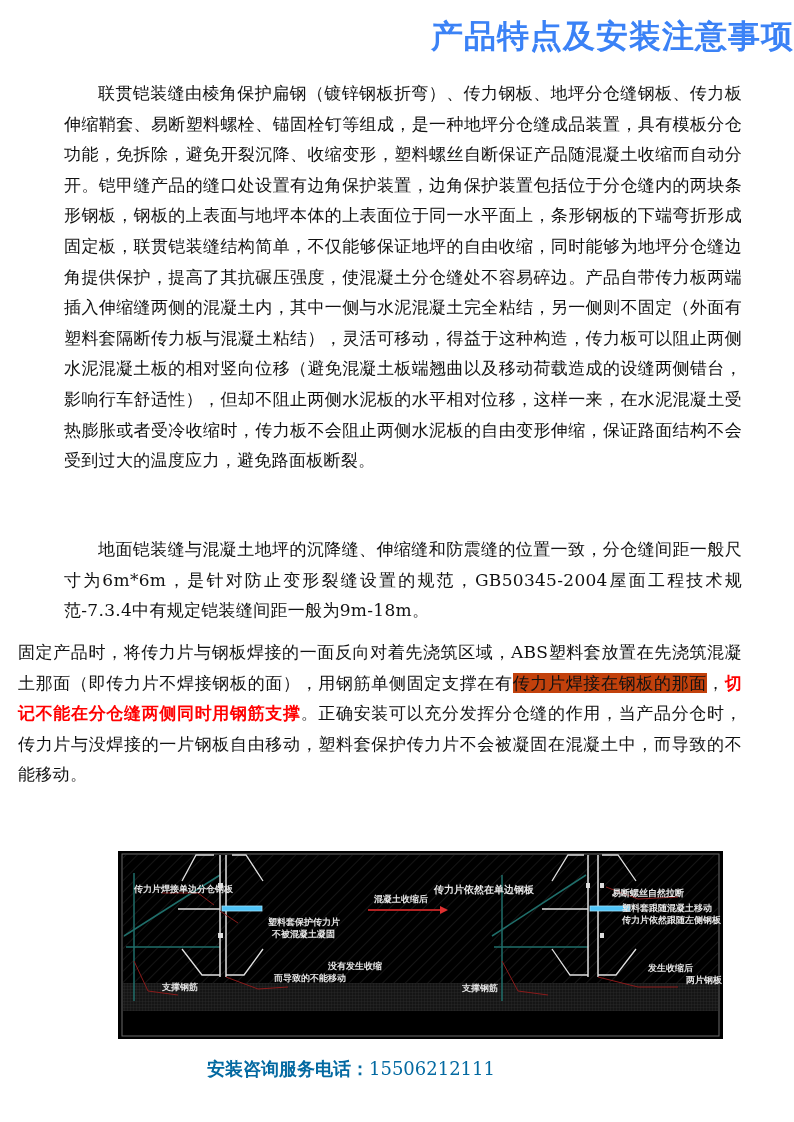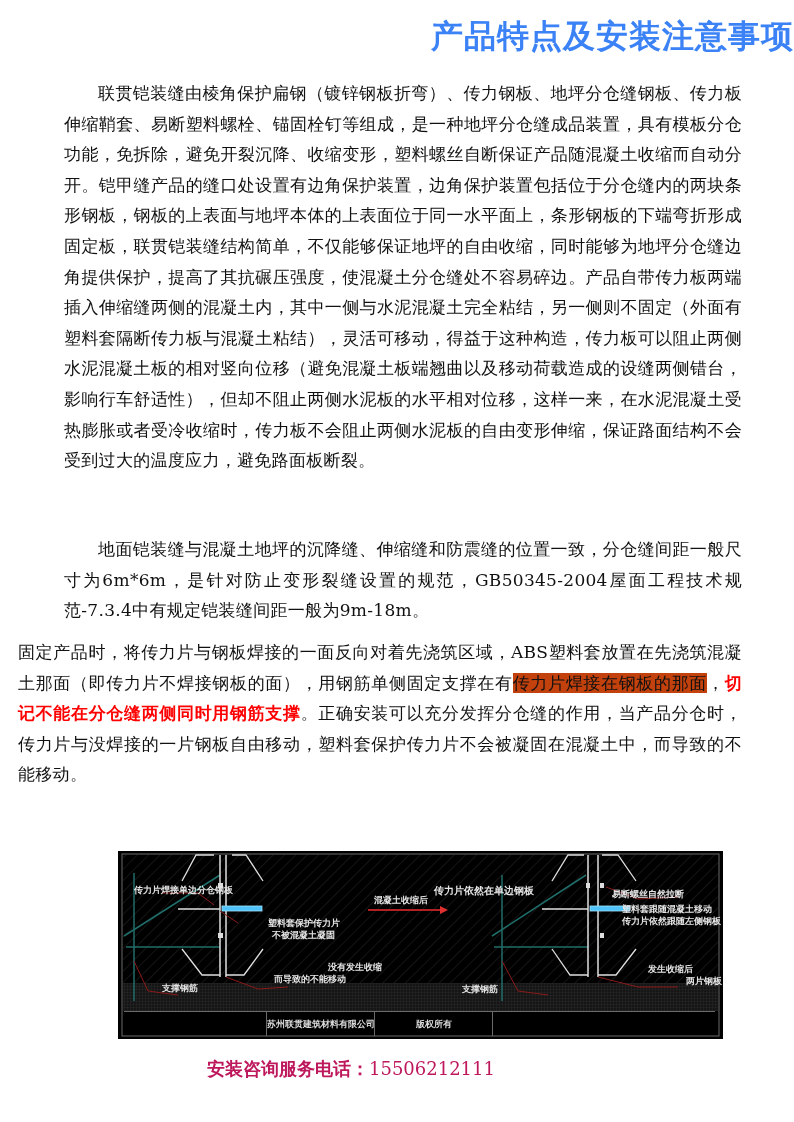--- a/index.html
+++ b/index.html
@@ -15,28 +15,28 @@
   .p1 { position: absolute; top: 78px; left: 18px; width: 724px; }
   .p2 { position: absolute; top: 534px; left: 18px; width: 724px; }
   .p3 { position: absolute; top: 637px; left: 18px; width: 724px; }
   .hl { background: #c2410c; }
   .warn { color: #ff0000; font-weight: bold; font-family: "DejaVu Sans", "Liberation Sans", sans-serif; }
 
   .diagram { position: absolute; left: 118px; top: 851px; width: 605px; height: 188px;
              background: #000; overflow: hidden; }
   .diagram svg { position: absolute; left: 0; top: 0; }
   .dlabel { position: absolute; color: #e6e6e6; font-size: 9px; line-height: 11px; white-space: nowrap;
-            font-family: Liberation Serif, serif; font-weight: bold; text-align: center; }
+            font-family: Liberation Mono, monospace; font-weight: bold; text-align: center; }
   .dfooter { position: absolute; left: 6px; top: 160px; width: 591px; height: 26px;
              border-top: 1px solid #6a6a6a; }
   .dcell { position: absolute; top: 0; height: 24px; border-left: 1px solid #6a6a6a;
            color: #dcdcdc; font-size: 9px; line-height: 24px; text-align: center; font-weight: bold; }
 
   .contact { position: absolute; top: 1056px; left: 207px; font-size: 18px; line-height: 26px;
-             font-family: "DejaVu Sans", "Liberation Sans", sans-serif; font-weight: bold; color: #be185d; }
+             font-family: "DejaVu Sans", "Liberation Sans", sans-serif; font-weight: bold; color: #0369a1; }
   .contact .num { font-family: "DejaVu Serif", serif; font-weight: normal; }
 </style>
 </head>
 <body>
 
 <div class="title">产品特点及安装注意事项</div>
 
 <div class="body-text p1">
   <p class="para indent">联贯铠装缝由棱角保护扁钢（镀锌钢板折弯）、传力钢板、地坪分仓缝钢板、传力板伸缩鞘套、易断塑料螺栓、锚固栓钉等组成，是一种地坪分仓缝成品装置，具有模板分仓功能，免拆除，避免开裂沉降、收缩变形，塑料螺丝自断保证产品随混凝土收缩而自动分开。铠甲缝产品的缝口处设置有边角保护装置，边角保护装置包括位于分仓缝内的两块条形钢板，钢板的上表面与地坪本体的上表面位于同一水平面上，条形钢板的下端弯折形成固定板，联贯铠装缝结构简单，不仅能够保证地坪的自由收缩，同时能够为地坪分仓缝边角提供保护，提高了其抗碾压强度，使混凝土分仓缝处不容易碎边。产品自带传力板两端插入伸缩缝两侧的混凝土内，其中一侧与水泥混凝土完全粘结，另一侧则不固定（外面有塑料套隔断传力板与混凝土粘结），灵活可移动，得益于这种构造，传力板可以阻止两侧水泥混凝土板的相对竖向位移（避免混凝土板端翘曲以及移动荷载造成的设缝两侧错台，影响行车舒适性），但却不阻止两侧水泥板的水平相对位移，这样一来，在水泥混凝土受热膨胀或者受冷收缩时，传力板不会阻止两侧水泥板的自由变形伸缩，保证路面结构不会受到过大的温度应力，避免路面板断裂。</p>
 </div>
@@ -121,23 +121,17 @@
   <div class="dlabel" style="left:256px; top:44px;">混凝土收缩后</div>
 
   <div class="dlabel" style="left:316px; top:34px; font-size:10px;">传力片依然在单边钢板</div>
   <div class="dlabel" style="left:494px; top:38px;">易断螺丝自然拉断</div>
   <div class="dlabel" style="left:504px; top:53px;">塑料套跟随混凝土移动</div>
   <div class="dlabel" style="left:504px; top:65px;">传力片依然跟随左侧钢板</div>
   <div class="dlabel" style="left:530px; top:113px;">发生收缩后</div>
   <div class="dlabel" style="left:520px; top:125px;padding-left:48px;">两片钢板自然分开</div>
   <div class="dlabel" style="left:344px; top:133px;">支撑钢筋</div>
 
-  <div class="dfooter">
-    <div class="dcell" style="left:0; width:142px; border-left:none;"></div>
-    <div class="dcell" style="left:142px; width:108px;">苏州联贯建筑材料有限公司</div>
-    <div class="dcell" style="left:250px; width:118px;">版权所有</div>
-    <div class="dcell" style="left:368px; width:222px;"></div>
-  </div>
 </div>
 
 <div class="contact">
   <span>安装咨询服务电话：</span><span class="num">15506212111</span>
 </div>
 
 </body></html>

